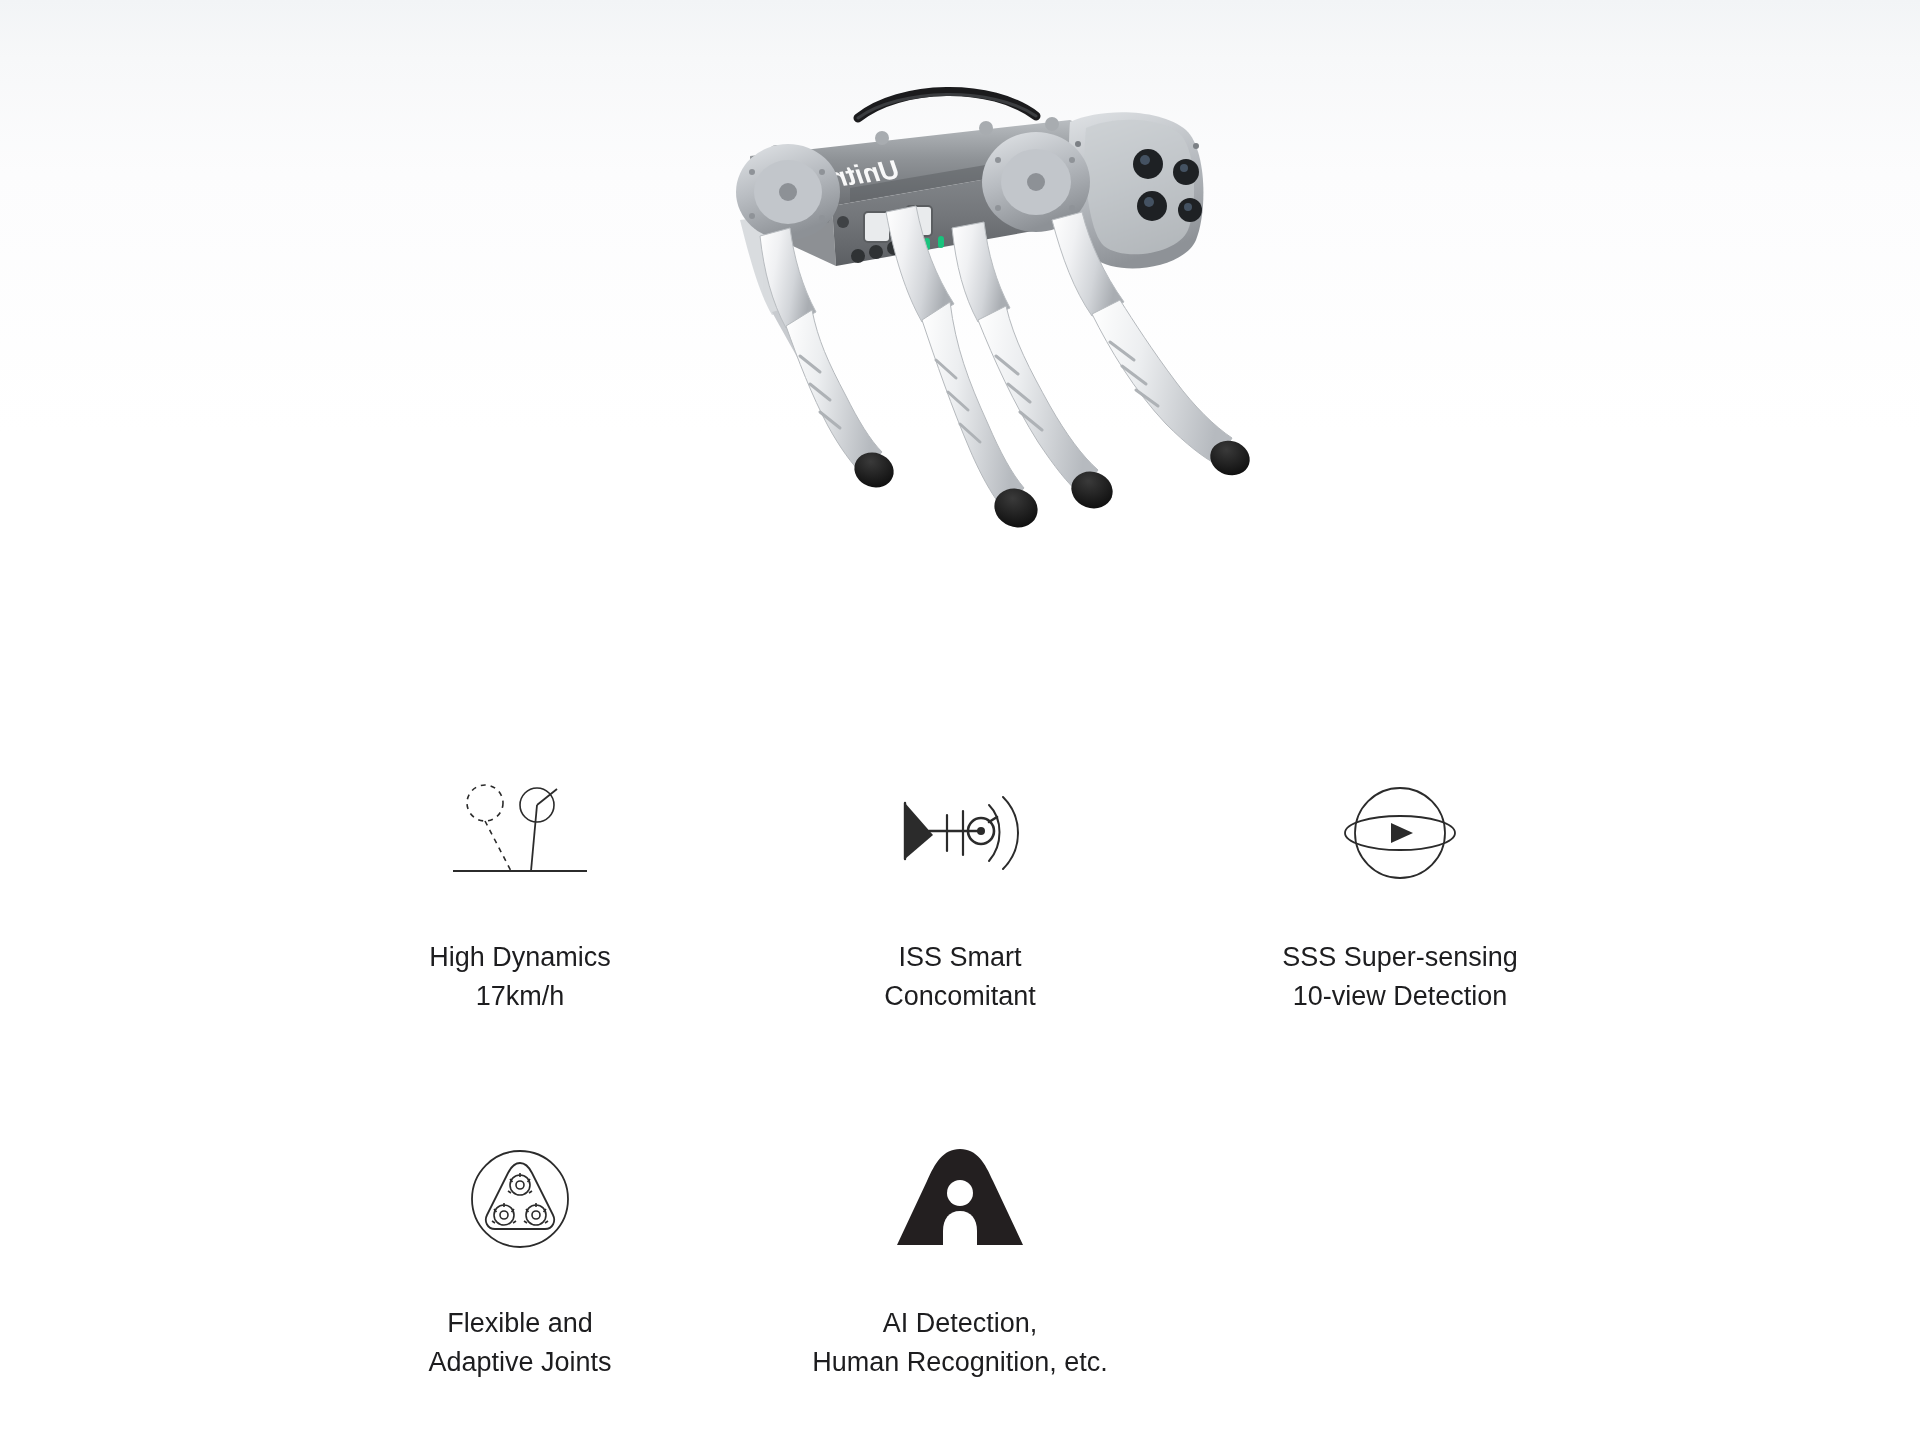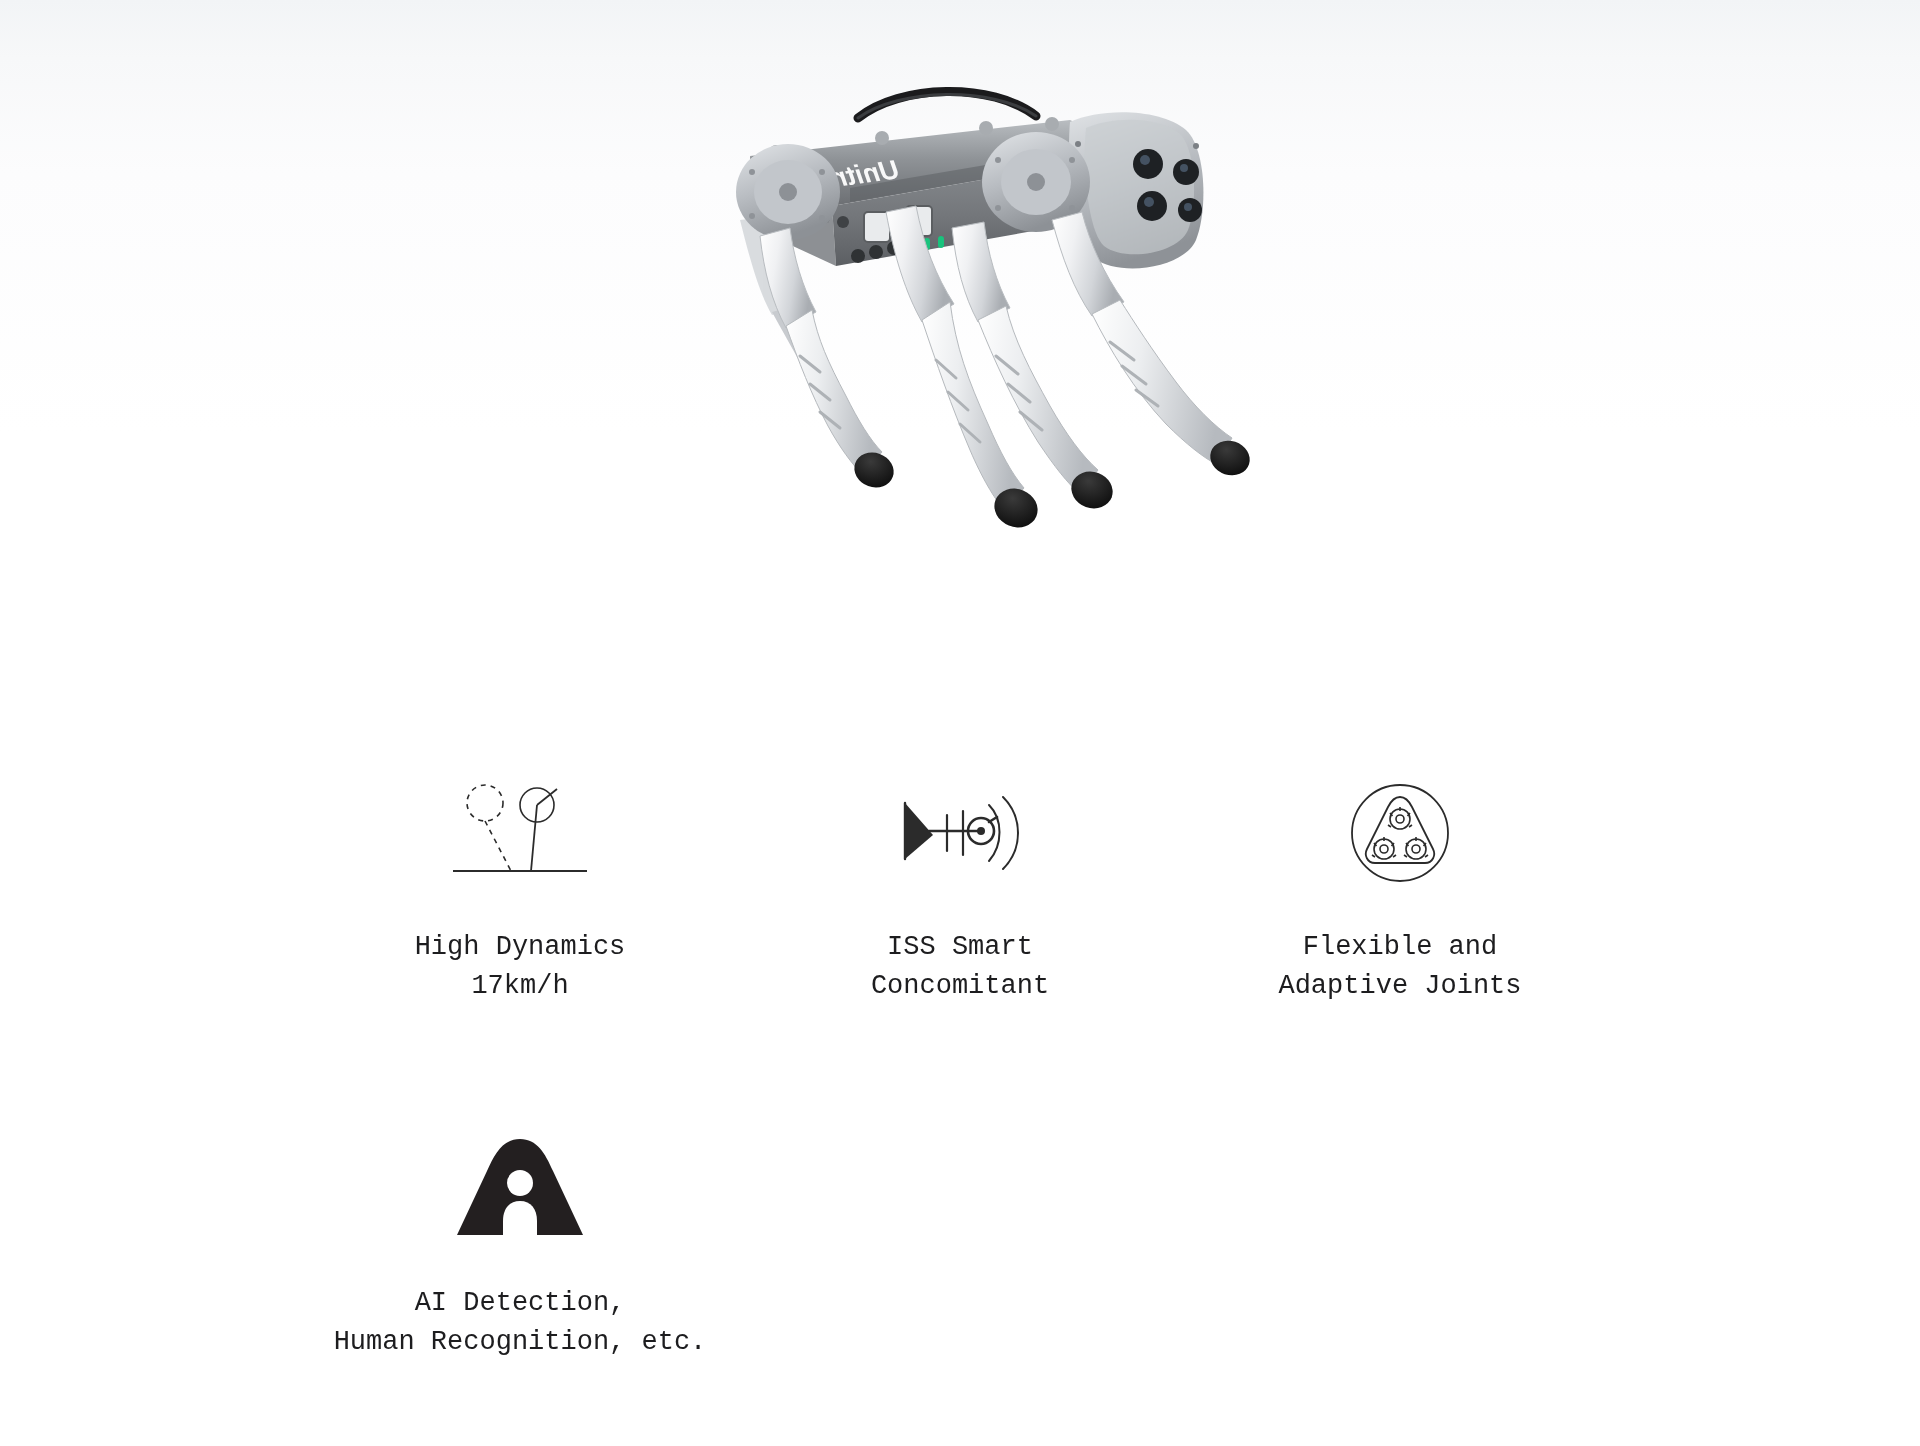--- a/index.html
+++ b/index.html
@@ -60,26 +60,26 @@
   .feature-icon {
     height: 150px;
     display: flex;
     align-items: center;
     justify-content: center;
   }
   .feature-icon svg {
     display: block;
   }
   .feature-label {
-    margin-top: 18px;
+    margin-top: 28px;
     text-align: center;
     font-size: 27px;
     line-height: 1.45;
     color: #1d1d1f;
-    font-family: Liberation Mono, monospace;
+    font-family: Liberation Sans, sans-serif;
     white-space: pre-line;
   }
 </style>
 </head>
 <body>
 
 <div class="page">
 
   <div class="hero">
     <div class="robot-wrap">
@@ -262,20 +262,33 @@
             <circle cx="96" cy="56" r="13" stroke-width="2.6"></circle>
             <path d="M104 47 L112 42" stroke-width="2.6"></path>
           </g>
           <circle cx="96" cy="56" r="4" fill="#2b2b2b"></circle>
         </svg>
       </div>
       <div class="feature-label">ISS Smart
 Concomitant</div>
     </div>
 
+    <div class="feature">
+      <div class="feature-icon">
+        <svg width="150" height="120" viewBox="0 0 150 120" xmlns="http://www.w3.org/2000/svg">
+          <g fill="none" stroke="#2b2b2b" stroke-width="1.8">
+            <circle cx="75" cy="58" r="45"></circle>
+            <ellipse cx="75" cy="58" rx="55" ry="17"></ellipse>
+            <path d="M66 48 L88 58 L66 68 Z" fill="#2b2b2b" stroke="none"></path>
+          </g>
+        </svg>
+      </div>
+      <div class="feature-label">SSS Super-sensing
+10-view Detection</div>
+    </div>
 
     <div class="feature">
       <div class="feature-icon">
         <svg width="150" height="120" viewBox="0 0 150 120" xmlns="http://www.w3.org/2000/svg">
           <circle cx="75" cy="58" r="48" fill="none" stroke="#2b2b2b" stroke-width="1.8"></circle>
           <path d="M75 22 C80 22 84 26 87 32 L108 74 C111 80 108 88 100 88 L50 88 C42 88 39 80 42 74 L63 32 C66 26 70 22 75 22 Z" fill="none" stroke="#2b2b2b" stroke-width="1.8"></path>
           <g fill="none" stroke="#2b2b2b" stroke-width="1.6">
             <circle cx="75" cy="44" r="10"></circle>
             <circle cx="75" cy="44" r="4"></circle>
             <circle cx="59" cy="74" r="10"></circle>

